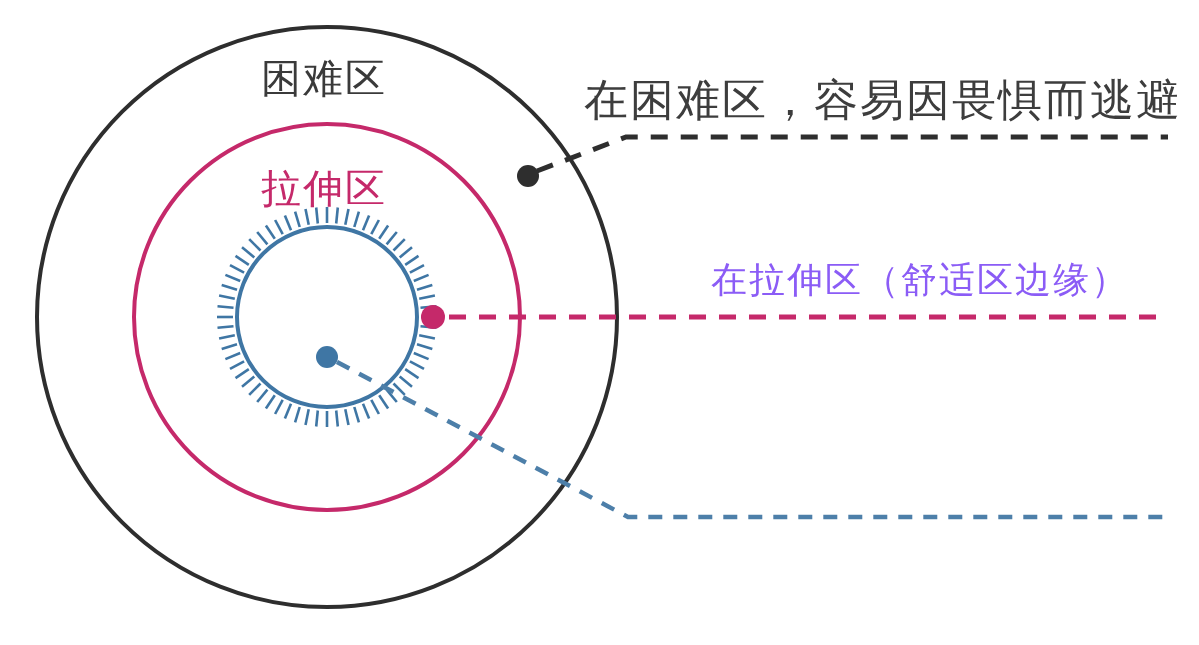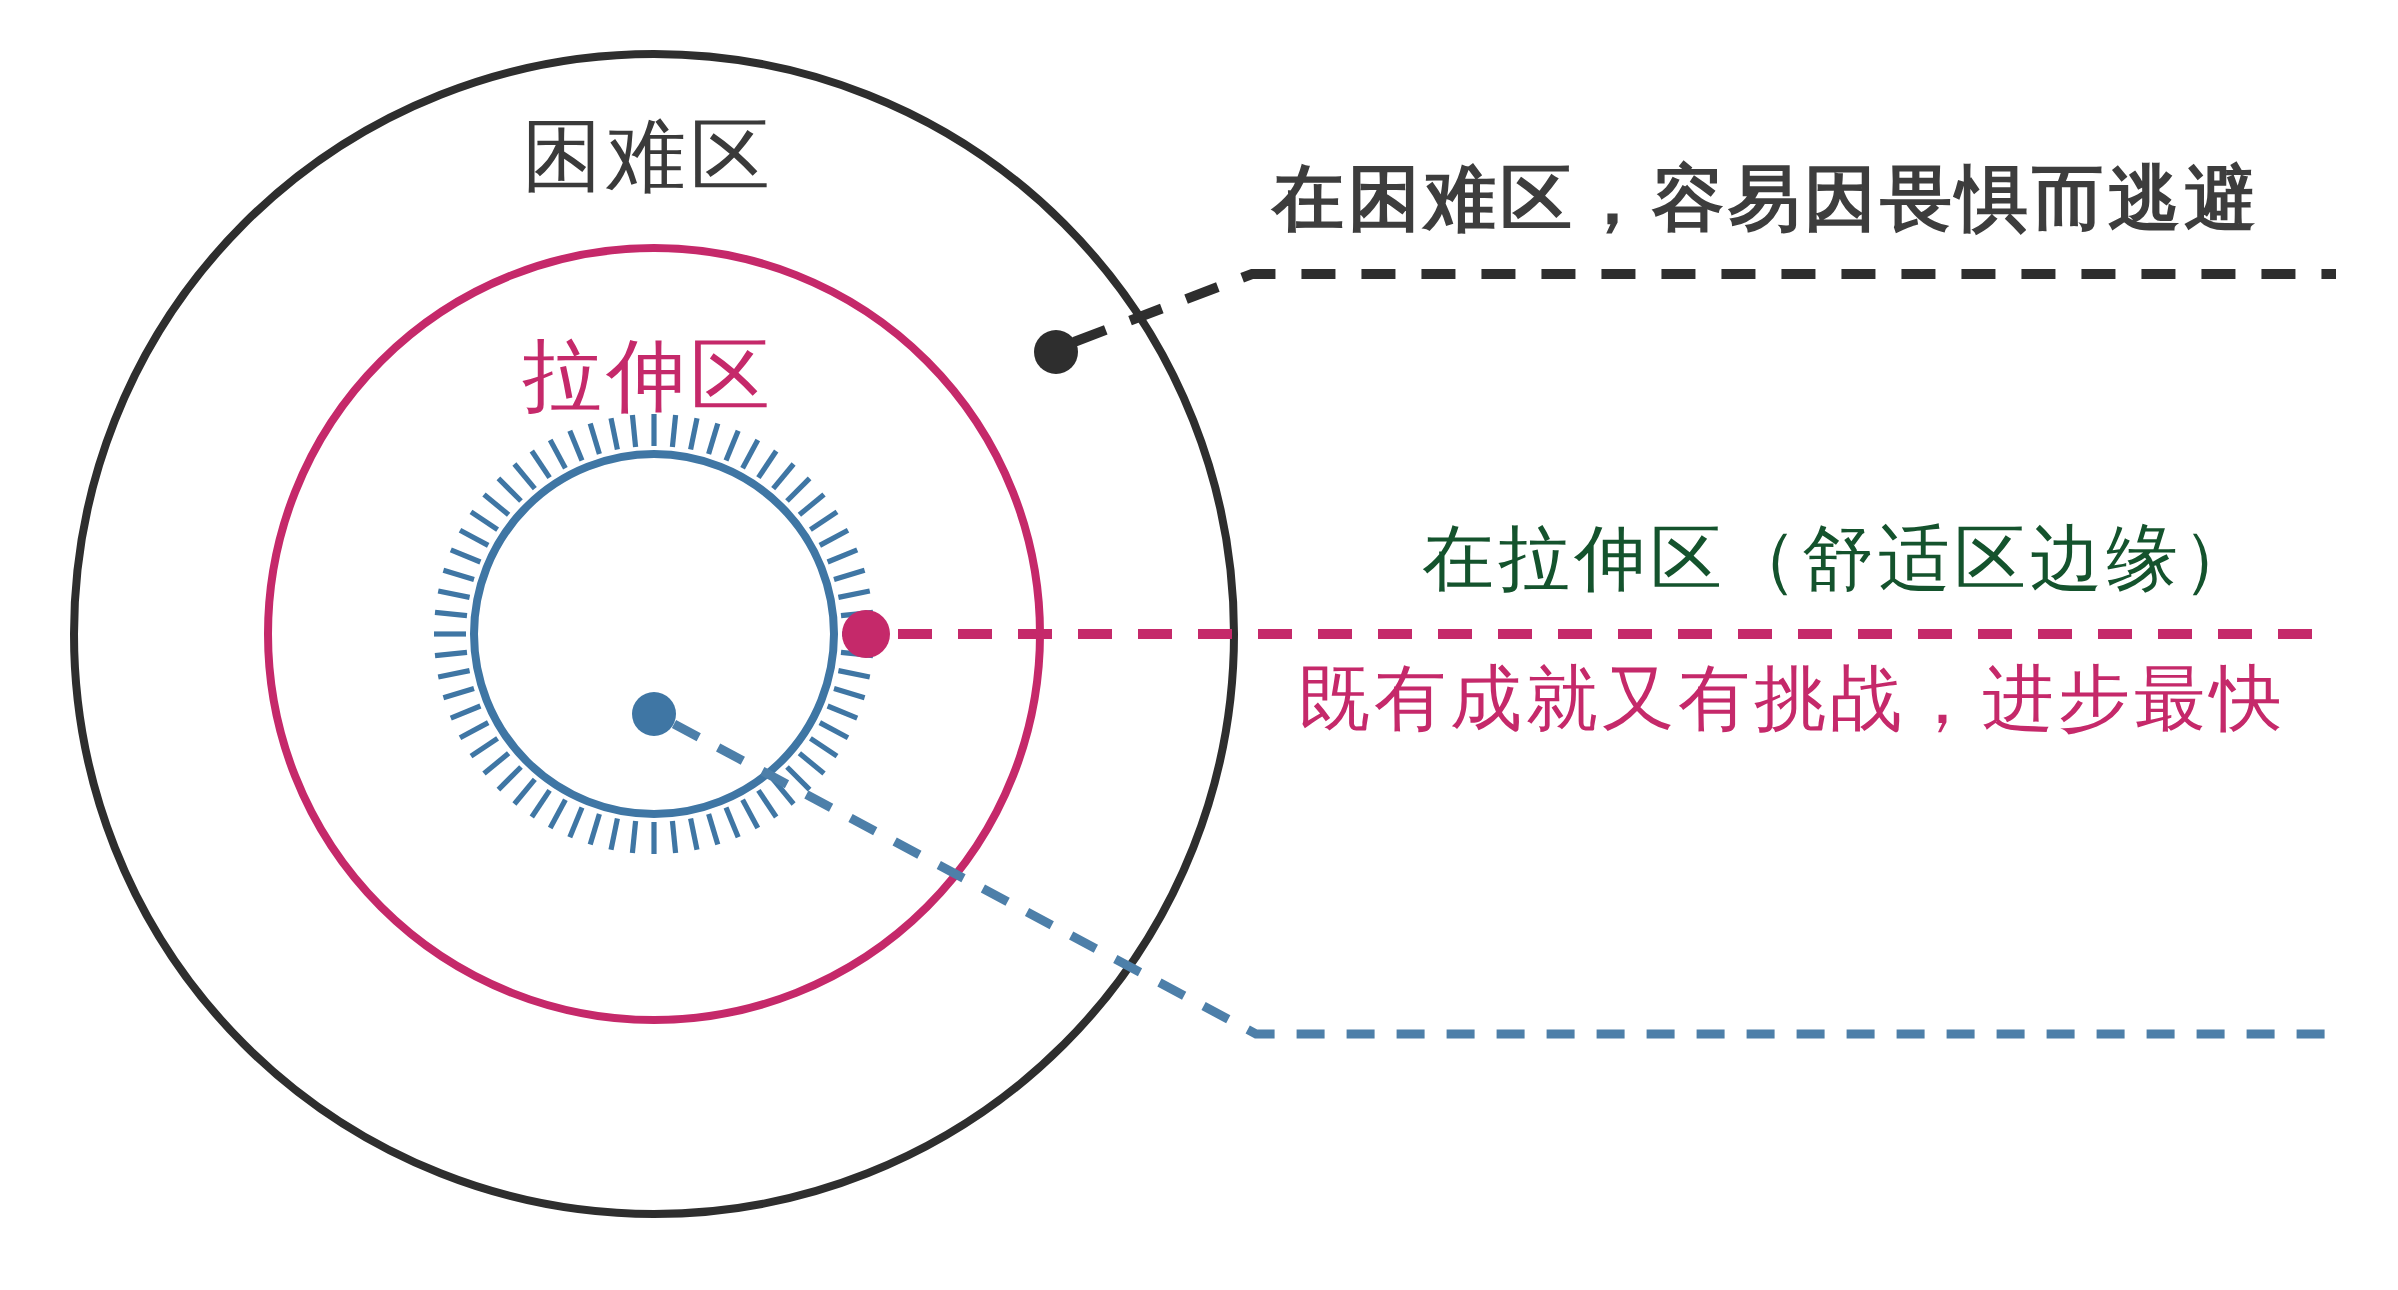--- a/index.html
+++ b/index.html
@@ -40,28 +40,27 @@
     color: #c5296a;
     margin-top: 12px;
   }
   .zone-label-comfort {
     left: 324px; top: 313px;
     font-size: 36px;
     color: #8d9fb4;
   }
   .ann-difficult {
     left: 883px; top: 100px;
-    font-size: 36px;
+    font-size: 44px;
     color: #3d3d3d;
-    font-weight: bold;
   }
   .ann-stretch-above {
     left: 920px; top: 280px;
     font-size: 36px;
-    color: #14532d;
+    color: #8b5cf6;
   }
   .ann-stretch-below {
     left: 896px; top: 350px;
     font-size: 36px;
     color: #c5296a;
   }
   .ann-comfort {
     left: 900px; top: 480px;
     font-size: 36px;
     color: #4d7fa9;
@@ -153,14 +152,13 @@
     <circle cx="528" cy="176" r="11" fill="#2e2e2e"></circle>
     <circle cx="433" cy="317" r="12" fill="#c5296a"></circle>
     <circle cx="327" cy="357" r="11" fill="#3f76a4"></circle>
   </svg>
 
   <div class="label zone-label-difficult">困难区</div>
   <div class="label zone-label-stretch">拉伸区</div>
 
   <div class="label ann-difficult">在困难区，容易因畏惧而逃避</div>
   <div class="label ann-stretch-above">在拉伸区（舒适区边缘）</div>
-  <div class="label ann-stretch-below">既有成就又有挑战，进步最快</div>
 </div>
 
 </body></html>

